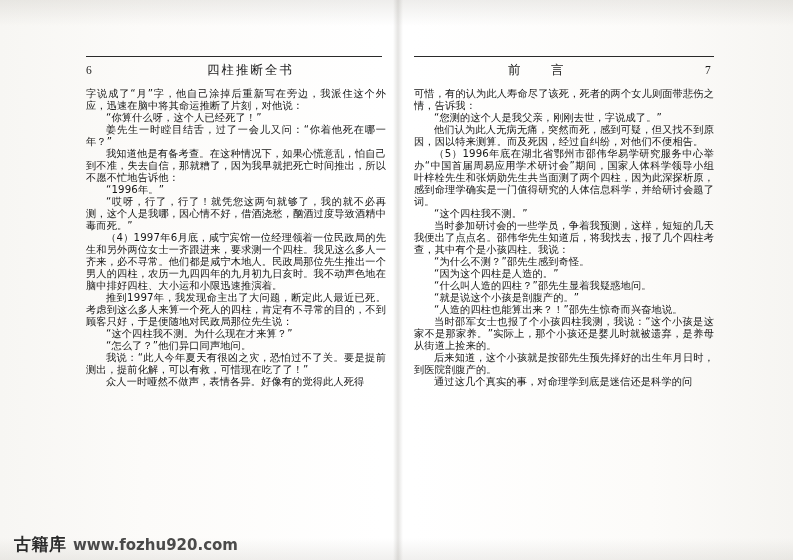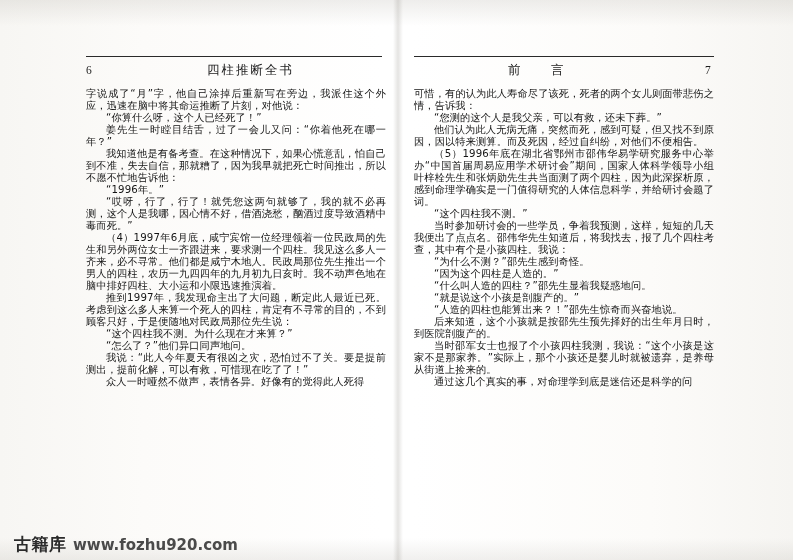--- a/index.html
+++ b/index.html
@@ -133,32 +133,32 @@
     <p>（4）1997年6月底，咸宁宾馆一位经理领着一位民政局的先生和另外两位女士一齐跟进来，要求测一个四柱。我见这么多人一齐来，必不寻常。他们都是咸宁木地人。民政局那位先生推出一个男人的四柱，农历一九四四年的九月初九日亥时。我不动声色地在脑中排好四柱、大小运和小限迅速推演着。</p>
     <p>推到1997年，我发现命主出了大问题，断定此人最近已死。考虑到这么多人来算一个死人的四柱，肯定有不寻常的目的，不到顾客只好，于是便随地对民政局那位先生说：</p>
     <p>“这个四柱我不测。为什么现在才来算？”</p>
     <p>“怎么了？”他们异口同声地问。</p>
     <p>我说：“此人今年夏天有很凶之灾，恐怕过不了关。要是提前测出，提前化解，可以有救，可惜现在吃了了！”</p>
     <p>众人一时哑然不做声，表情各异。好像有的觉得此人死得</p>
   </div>
 
   <div class="col col-right">
     <p class="noind">可惜，有的认为此人寿命尽了该死，死者的两个女儿则面带悲伤之情，告诉我：</p>
-    <p>“您测的这个人是我父亲，可以有救，还未下葬。”</p>
+    <p>“您测的这个人是我父亲，刚刚去世，字说成了。”</p>
     <p>他们认为此人无病无痛，突然而死，感到可疑，但又找不到原因，因以特来测算。而及死因，经过自纠纷，对他们不便相告。</p>
     <p>（5）1996年底在湖北省鄂州市邵伟华易学研究服务中心举办“中国首届周易应用学术研讨会”期间，国家人体科学领导小组叶梓栓先生和张炳勋先生共当面测了两个四柱，因为此深探析原，感到命理学确实是一门值得研究的人体信息科学，并给研讨会题了词。</p>
     <p>“这个四柱我不测。”</p>
     <p>当时参加研讨会的一些学员，争着我预测，这样，短短的几天我便出了点点名。邵伟华先生知道后，将我找去，报了几个四柱考查，其中有个是小孩四柱。我说：</p>
     <p>“为什么不测？”邵先生感到奇怪。</p>
     <p>“因为这个四柱是人造的。”</p>
     <p>“什么叫人造的四柱？”邵先生显着我疑惑地问。</p>
     <p>“就是说这个小孩是剖腹产的。”</p>
     <p>“人造的四柱也能算出来？！”邵先生惊奇而兴奋地说。</p>
+    <p>当时邵军女士也报了个小孩四柱我测，我说：“这个小孩是这家不是那家养。”实际上，那个小孩还是婴儿时就被遗弃，是养母从街道上捡来的。</p>
     <p>后来知道，这个小孩就是按邵先生预先择好的出生年月日时，到医院剖腹产的。</p>
-    <p>当时邵军女士也报了个小孩四柱我测，我说：“这个小孩是这家不是那家养。”实际上，那个小孩还是婴儿时就被遗弃，是养母从街道上捡来的。</p>
     <p>通过这几个真实的事，对命理学到底是迷信还是科学的问</p>
   </div>
 
   <div class="watermark">
     <span class="cn">古籍库</span>
     <span class="url">www.fozhu920.com</span>
   </div>
 </div>
 
 </body></html>

